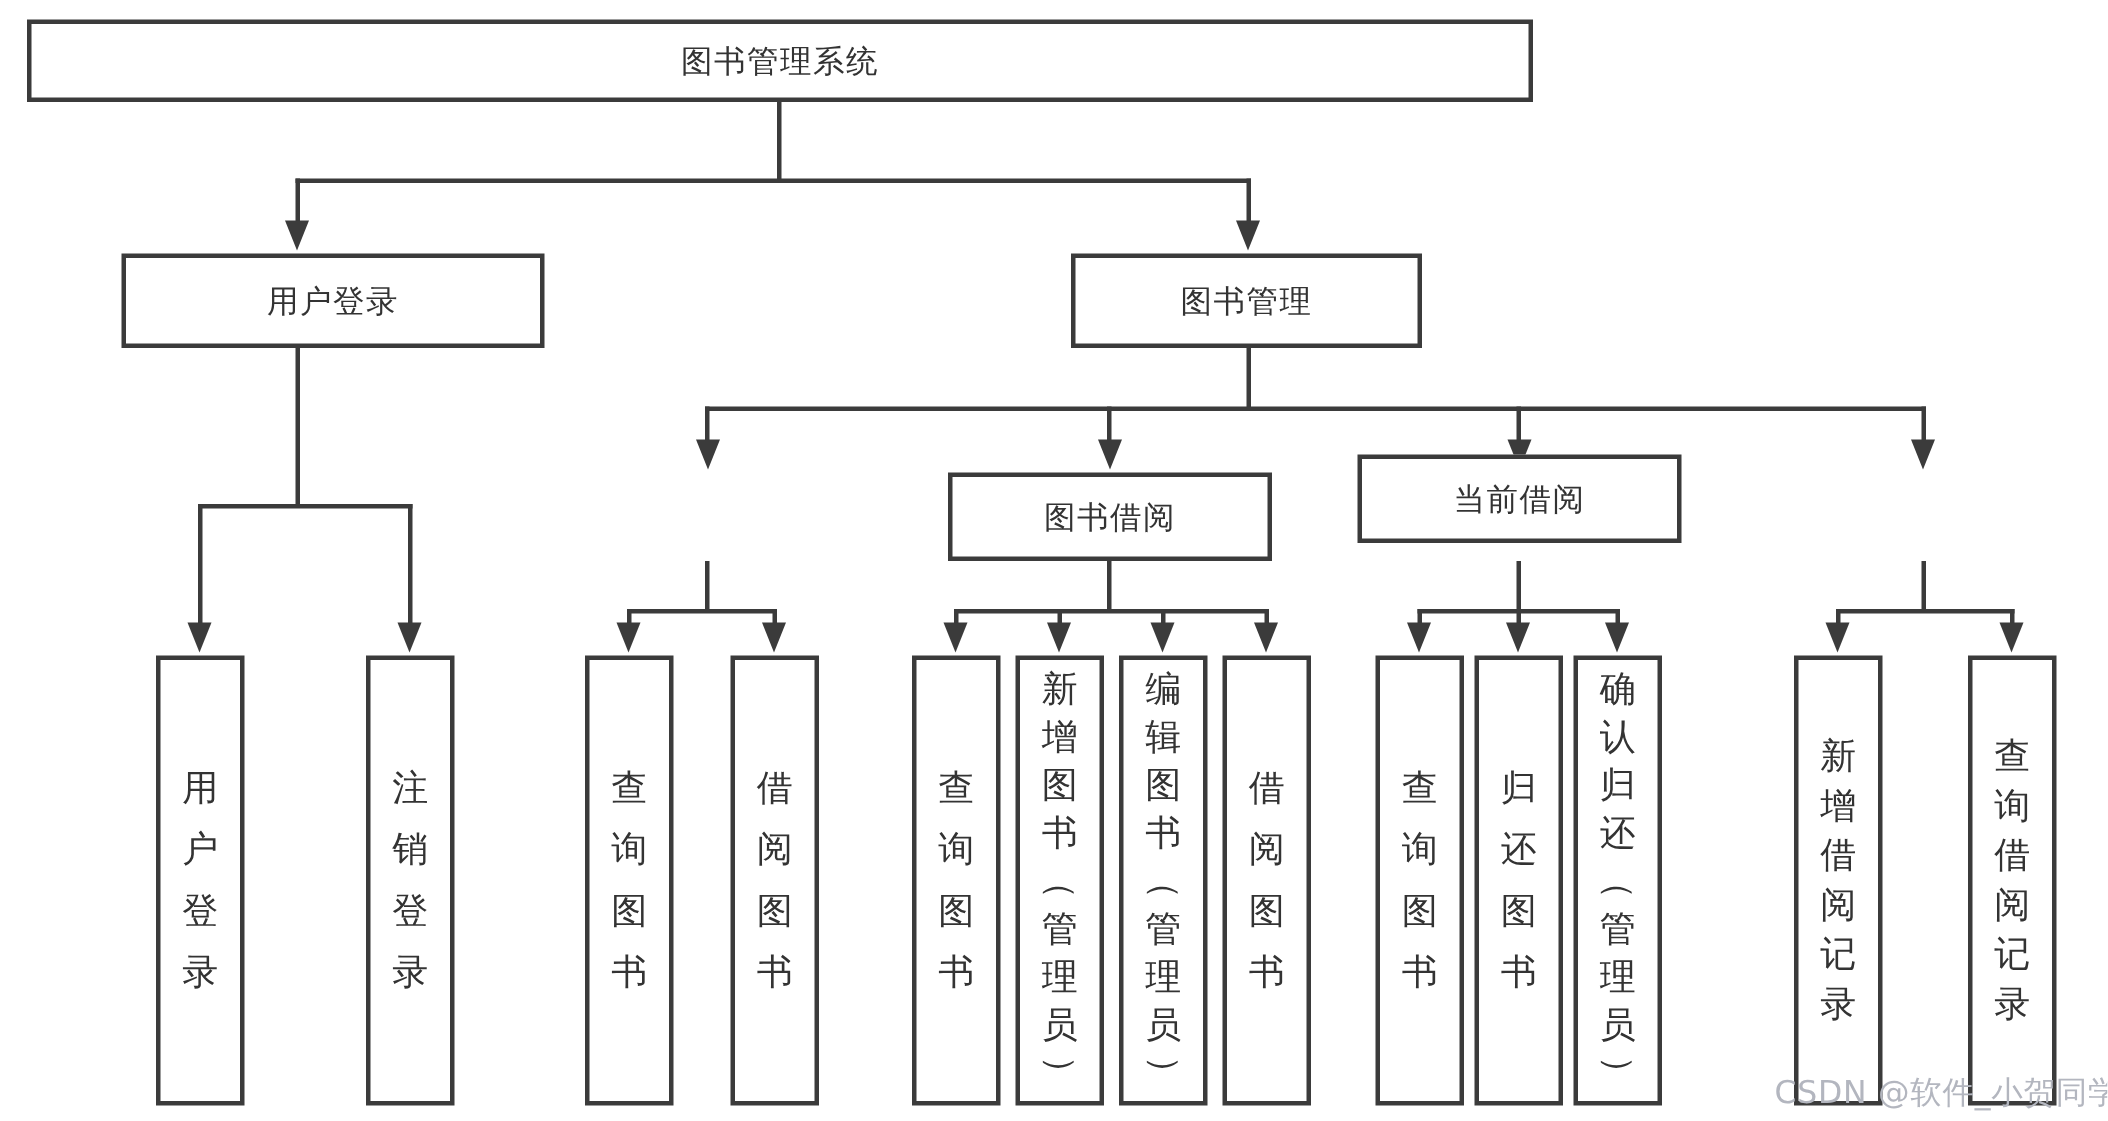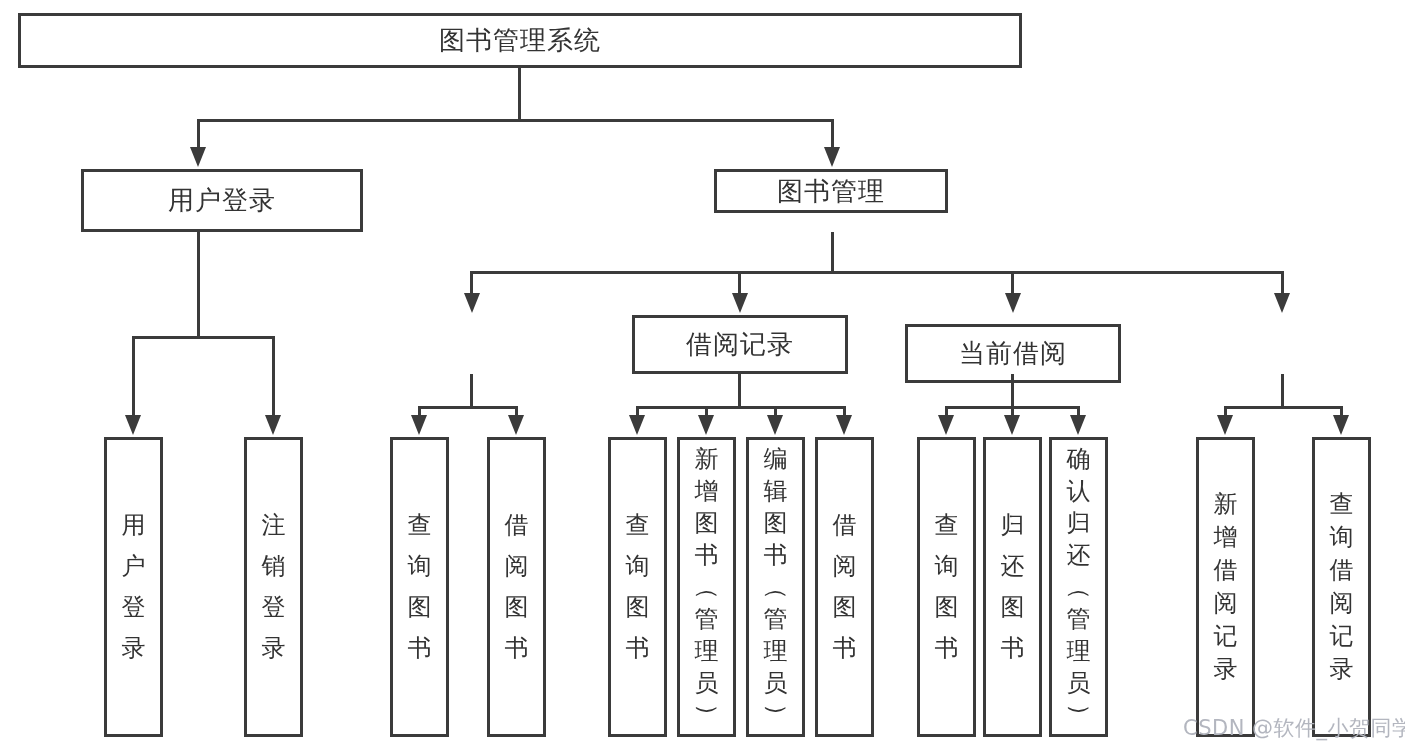--- a/index.html
+++ b/index.html
@@ -17,21 +17,21 @@
     color:var(--ink);
     overflow:hidden;
   }
   
   .nbox{
     position:absolute;
     box-sizing:border-box;
     border:3px solid var(--line);
     background:#fff;
     display:flex;align-items:center;justify-content:center;
-    font-size:26px;letter-spacing:1px;
+    font-size:21px;letter-spacing:1px;
   }
   
   .vbox{
     position:absolute;
     box-sizing:border-box;
     top:437px;height:300px;width:59px;
     border:3px solid var(--line);
     background:#fff;
     display:flex;flex-direction:column;
     align-items:center;justify-content:center;
@@ -69,21 +69,21 @@
   <div class="vl" style="left:518px;top:68px;height:52px"></div>
   <div class="hl" style="left:197px;top:119px;width:637px"></div>
   <div class="vl" style="left:197px;top:119px;height:34px"></div>
   <div class="arr" style="left:190px;top:147px"></div>
   <div class="vl" style="left:831px;top:119px;height:34px"></div>
   <div class="arr" style="left:824px;top:147px"></div>
 
   <div class="nbox" style="left:81px;top:169px;width:282px;height:63px">
     <span>用户登录</span>
   </div>
-  <div class="nbox" style="left:714px;top:169px;width:234px;height:44px">
+  <div class="nbox" style="left:714px;top:169px;width:234px;height:63px">
     <span>图书管理</span>
   </div>
 
   <div class="vl" style="left:197px;top:232px;height:105px"></div>
   <div class="hl" style="left:132px;top:336px;width:143px"></div>
   <div class="vl" style="left:132px;top:336px;height:85px"></div>
   <div class="arr" style="left:125px;top:415px"></div>
   <div class="vl" style="left:272px;top:336px;height:85px"></div>
   <div class="arr" style="left:265px;top:415px"></div>
 
@@ -92,23 +92,23 @@
   <div class="vl" style="left:470px;top:271px;height:28px"></div>
   <div class="arr" style="left:464px;top:293px"></div>
   <div class="vl" style="left:738px;top:271px;height:28px"></div>
   <div class="arr" style="left:732px;top:293px"></div>
   <div class="vl" style="left:1011px;top:271px;height:28px"></div>
   <div class="arr" style="left:1005px;top:293px"></div>
   <div class="vl" style="left:1281px;top:271px;height:28px"></div>
   <div class="arr" style="left:1274px;top:293px"></div>
 
   <div class="nbox" style="left:632px;top:315px;width:216px;height:59px">
-    <span>借阅记录</span>
-  </div>
-  <div class="nbox" style="left:905px;top:324px;width:216px;height:59px">
+    <span>图书借阅</span>
+  </div>
+  <div class="nbox" style="left:905px;top:303px;width:216px;height:59px">
     <span>当前借阅</span>
   </div>
 
   <div class="vl" style="left:470px;top:374px;height:33px"></div>
   <div class="hl" style="left:418px;top:406px;width:100px"></div>
   <div class="vl" style="left:418px;top:406px;height:15px"></div>
   <div class="arr" style="left:411px;top:415px"></div>
   <div class="vl" style="left:515px;top:406px;height:15px"></div>
   <div class="arr" style="left:508px;top:415px"></div>
 

